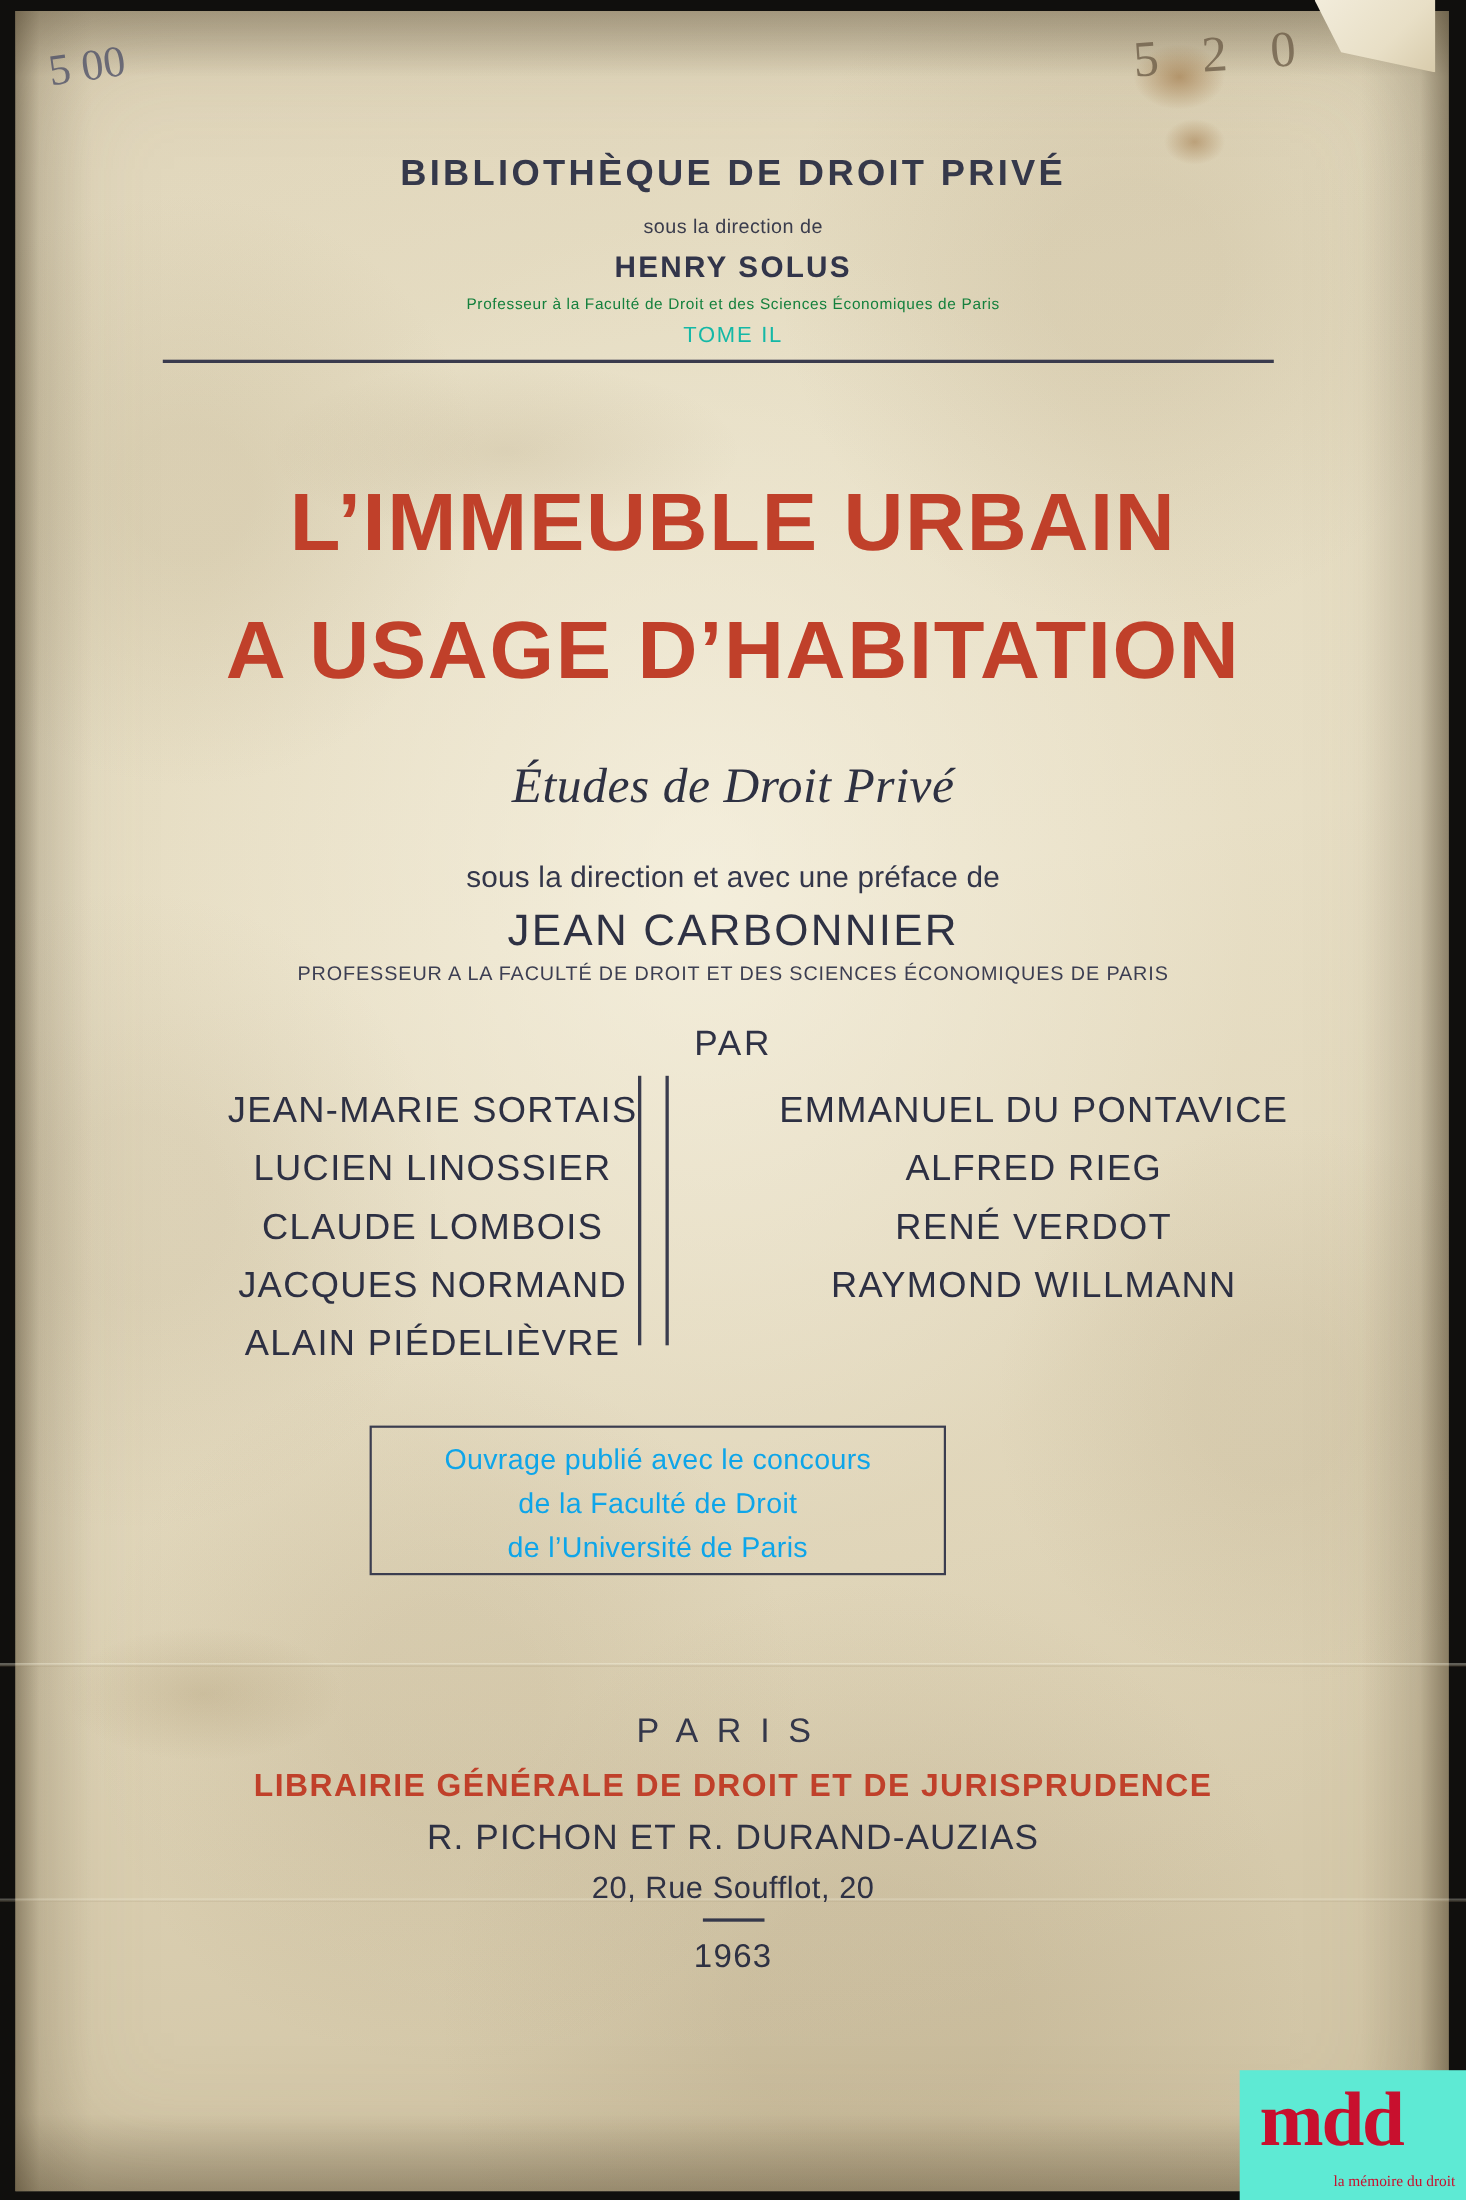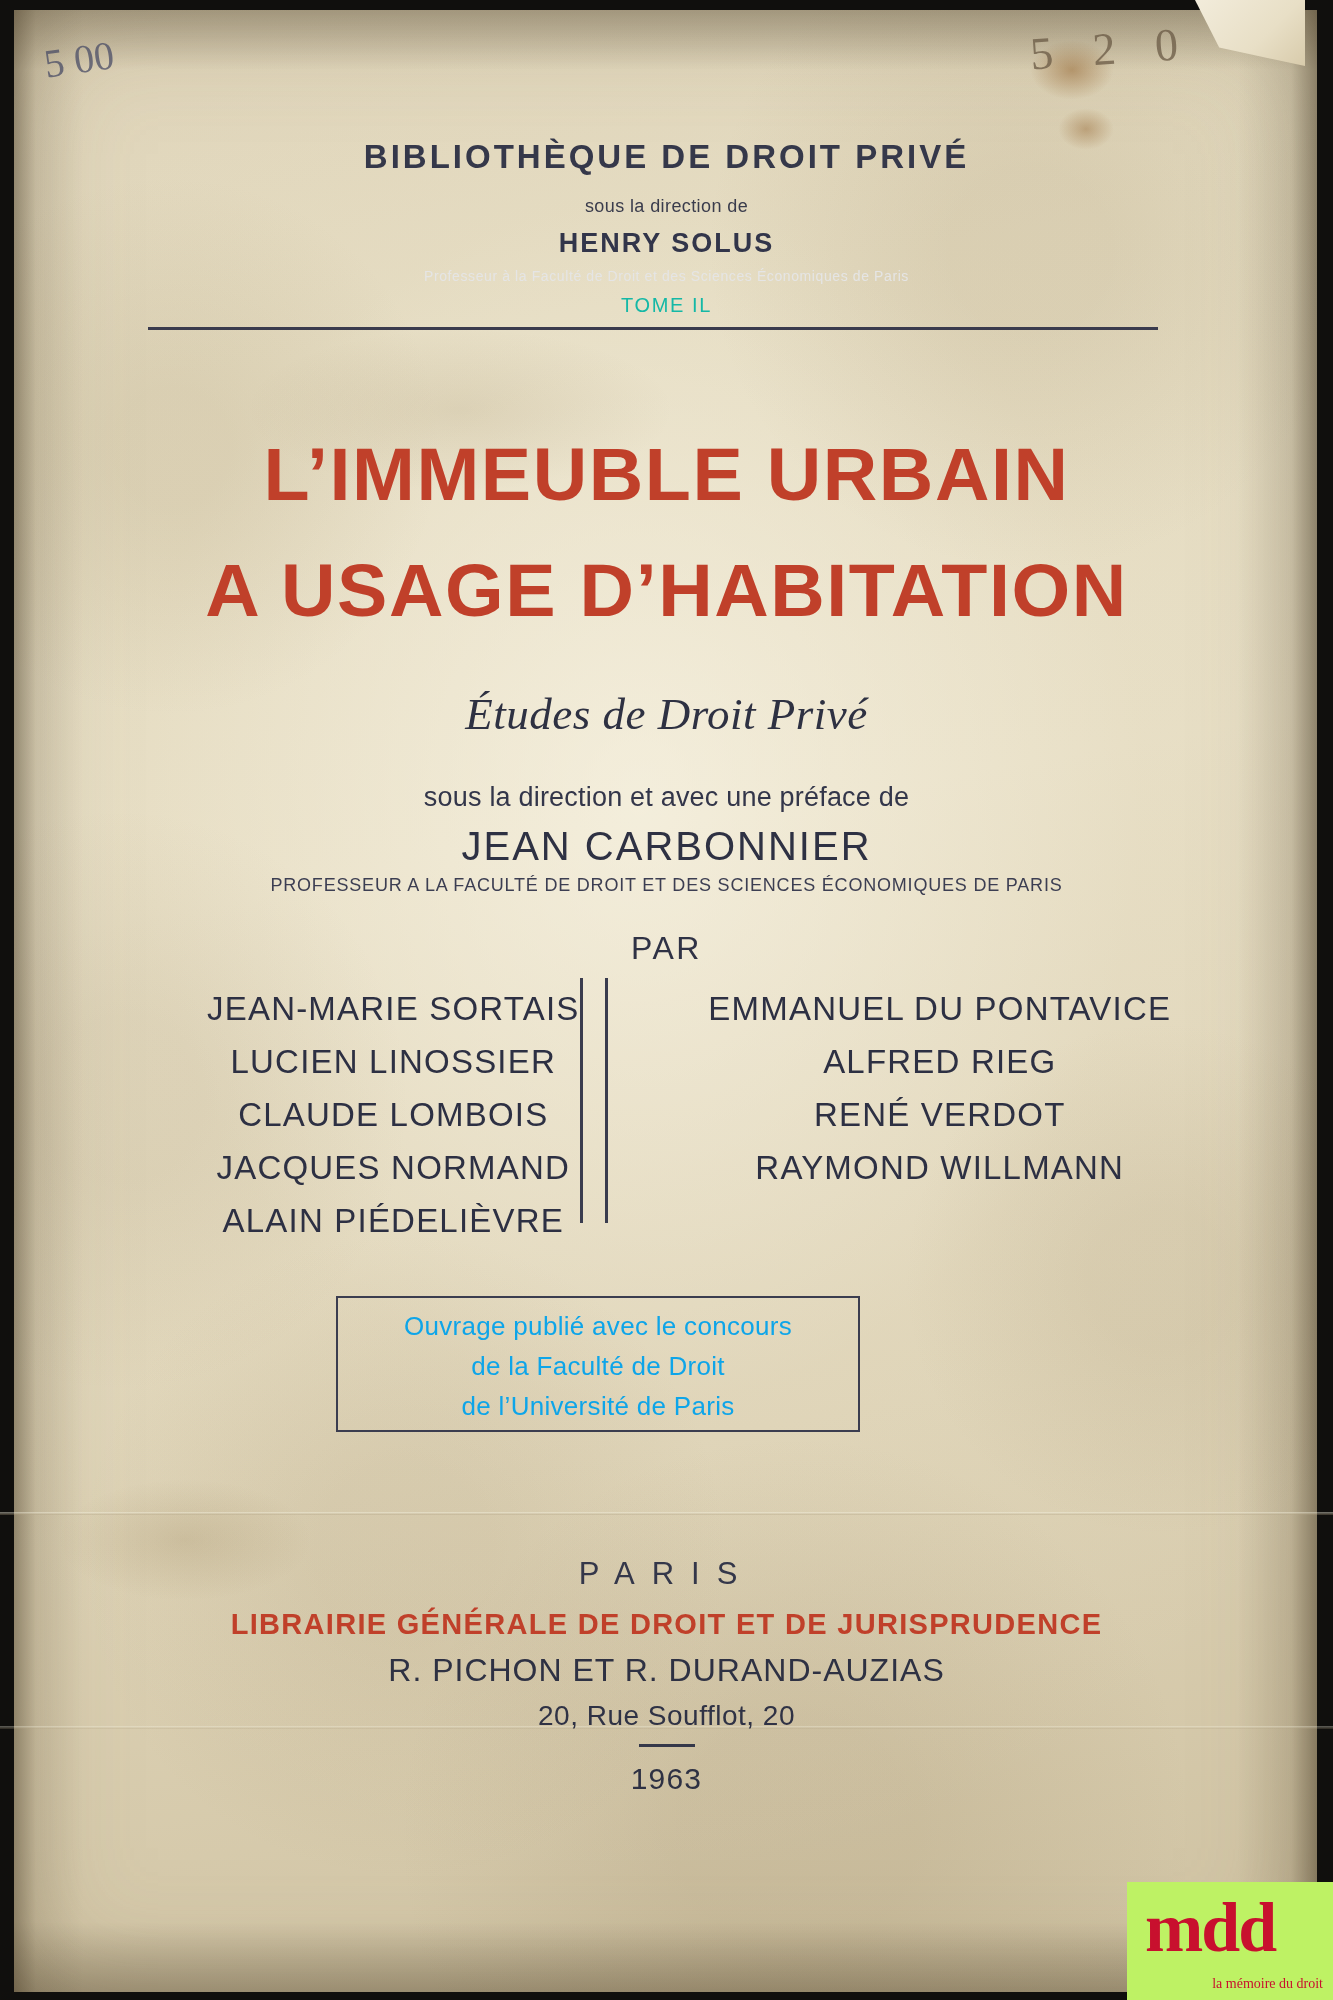--- a/index.html
+++ b/index.html
@@ -100,21 +100,21 @@
     font-weight: bold;
     letter-spacing: 2px;
     color: #32354a;
   }
   .series-qual {
     position: absolute;
     left: 0; right: 0;
     top: 268px;
     font-size: 14px;
     letter-spacing: 0.6px;
-    color: #e5e5e5;
+    color: #15803d;
   }
   .series-tome {
     position: absolute;
     left: 0; right: 0;
     top: 294px;
     font-size: 20px;
     letter-spacing: 1.6px;
     color: #14b8a6;
   }
   .rule {
@@ -313,21 +313,21 @@
     box-shadow: -2px 2px 5px rgba(80,66,40,0.35);
   }
 
   
   .logo {
     position: absolute;
     right: 0;
     bottom: 0;
     width: 206px;
     height: 118px;
-    background: #bef264;
+    background: #5eead4;
   }
   .logo .mdd {
     position: absolute;
     left: 18px;
     top: 6px;
     font-size: 70px;
     font-weight: bold;
     color: #c8102e;
     font-family: "Liberation Serif", serif;
     letter-spacing: -2px;

